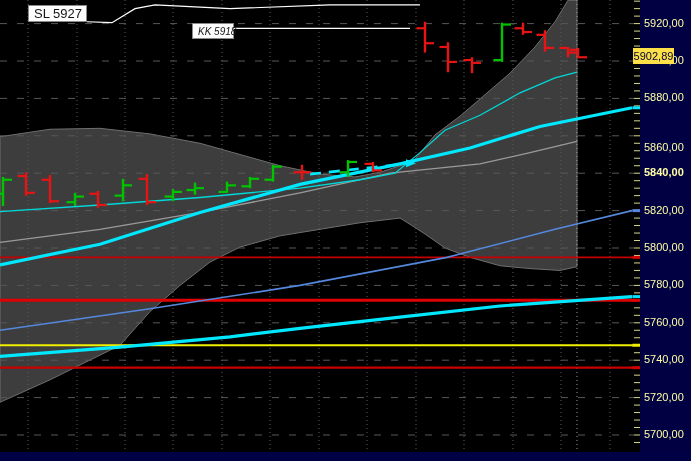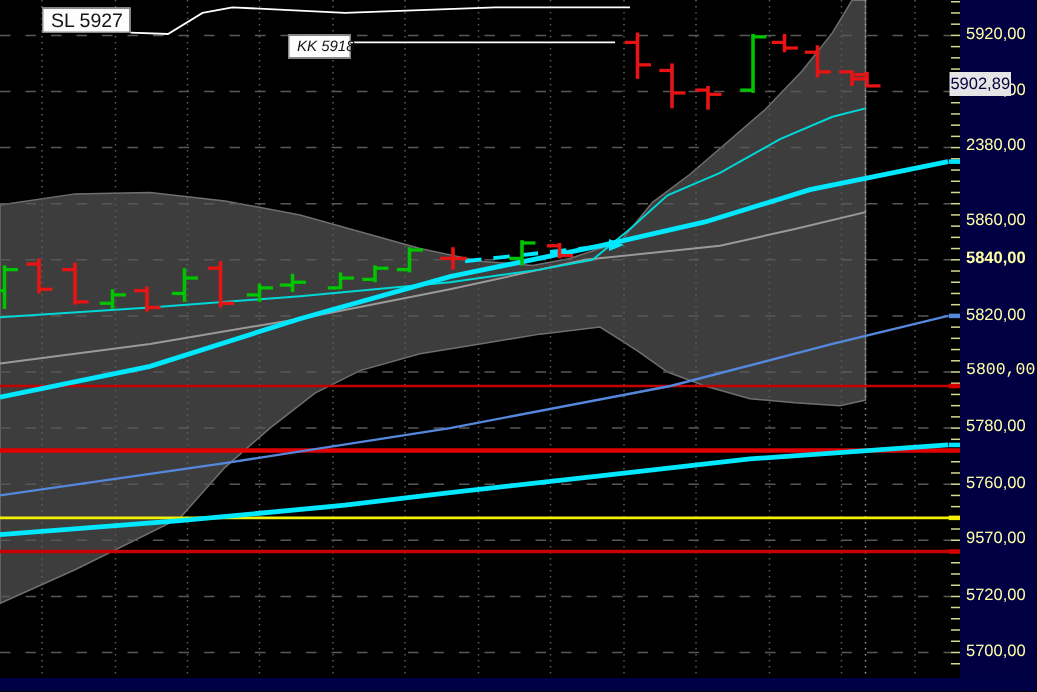--- a/index.html
+++ b/index.html
@@ -3,21 +3,21 @@
 <meta charset="utf-8">
 <style>
   html,body{margin:0;padding:0;background:#000;}
   .screen{position:relative;width:691px;height:461px;background:#000;overflow:hidden;
           font-family:"Liberation Sans",sans-serif;}
   svg{position:absolute;left:0;top:0;}
   .label-box{position:absolute;background:#fdfdfd;color:#151515;border:1px solid #8a8a8a;
              display:flex;align-items:center;padding:0 5px;box-sizing:border-box;white-space:nowrap;}
   .sl-box{left:28px;top:5px;width:59px;height:17px;font-size:13px;}
   .kk-box{left:192px;top:23px;width:42px;height:16px;font-size:10px;font-style:italic;}
-  .price-tag{position:absolute;left:633px;top:48px;width:41px;height:16px;background:#e5e5e5;
+  .price-tag{position:absolute;left:633px;top:48px;width:41px;height:16px;background:#fde047;
              color:#00003a;font-size:11px;display:flex;align-items:center;justify-content:center;}
   .axis-label{position:absolute;left:644px;color:#ffffa6;font-size:11px;line-height:13px;white-space:nowrap;}
 </style>
 </head>
 <body>
 
 <div class="screen">
   <svg id="chart" width="691" height="461">
       <rect x="0" y="0" width="691" height="461" fill="#000"></rect>
       <path d="M0 136.735 L50 129.255 L100 128.32 L150 133.93 L200 143.28 L240 154.5 L280 165.72 L320 174.135 L355 176.94 L380 172.265 L400 165.72 L412 162.915 L435 134.865 L460 116.16499999999999 L485 94.66 L510 73.155 L535 46.974999999999994 L555 21.72999999999999 L568 0.22499999999999432 L577 0.22499999999999432 L577 266.7 L560 270.44 L530 268.57 L500 265.765 L470 257.35 L445 248 L425 233.975 L412 225.56 L400 218.07999999999998 L360 222.755 L320 229.3 L280 235.845 L240 247.065 L210 262.025 L180 285.4 L150 311.58 L120 345.24 L50 379.83500000000004 L0 402.275 Z" fill="#3d3d3d" stroke="#6f6f6f" stroke-width="1"></path>
@@ -195,27 +195,27 @@
       <rect x="632.5" y="209.1" width="7.5" height="3" fill="#5588dd"></rect>
       <rect x="632.5" y="255.85000000000002" width="7.5" height="3" fill="#d40000"></rect>
       <rect x="632.5" y="295.12" width="7.5" height="3" fill="#00e5ff"></rect>
       <rect x="632.5" y="298.86" width="7.5" height="3" fill="#e00000"></rect>
       <rect x="632.5" y="343.74" width="7.5" height="3" fill="#f0f000"></rect>
       <rect x="632.5" y="366.18" width="7.5" height="3" fill="#d40000"></rect>
     </svg>
   <div id="axis" style="position:absolute;left:0;top:0;width:691px;height:461px;pointer-events:none;">
       <div class="axis-label" style="top: 16.6px;">5920,00</div>
       <div class="axis-label" style="top: 54px;">5900,00</div>
-      <div class="axis-label" style="top: 91.4px;">2380,00</div>
+      <div class="axis-label" style="top: 91.4px;">5880,00</div>
       <div class="axis-label" style="top: 141px;">5860,00</div>
       <div class="axis-label" style="top: 166.2px; font-weight: bold;">5840,00</div>
       <div class="axis-label" style="top: 203.6px;">5820,00</div>
-      <div class="axis-label" style="top: 241px; font-family: Liberation Mono, monospace;">5800,00</div>
+      <div class="axis-label" style="top: 241px;">5800,00</div>
       <div class="axis-label" style="top: 278.4px;">5780,00</div>
       <div class="axis-label" style="top: 315.8px;">5760,00</div>
-      <div class="axis-label" style="top: 353.2px;">9570,00</div>
+      <div class="axis-label" style="top: 353.2px;">5740,00</div>
       <div class="axis-label" style="top: 390.6px;">5720,00</div>
       <div class="axis-label" style="top: 428px;">5700,00</div>
     </div>
   <div class="label-box sl-box">SL 5927</div>
   <div class="label-box kk-box">KK 5918</div>
   <div class="price-tag">5902,89</div>
 </div>
 
 </body></html>

